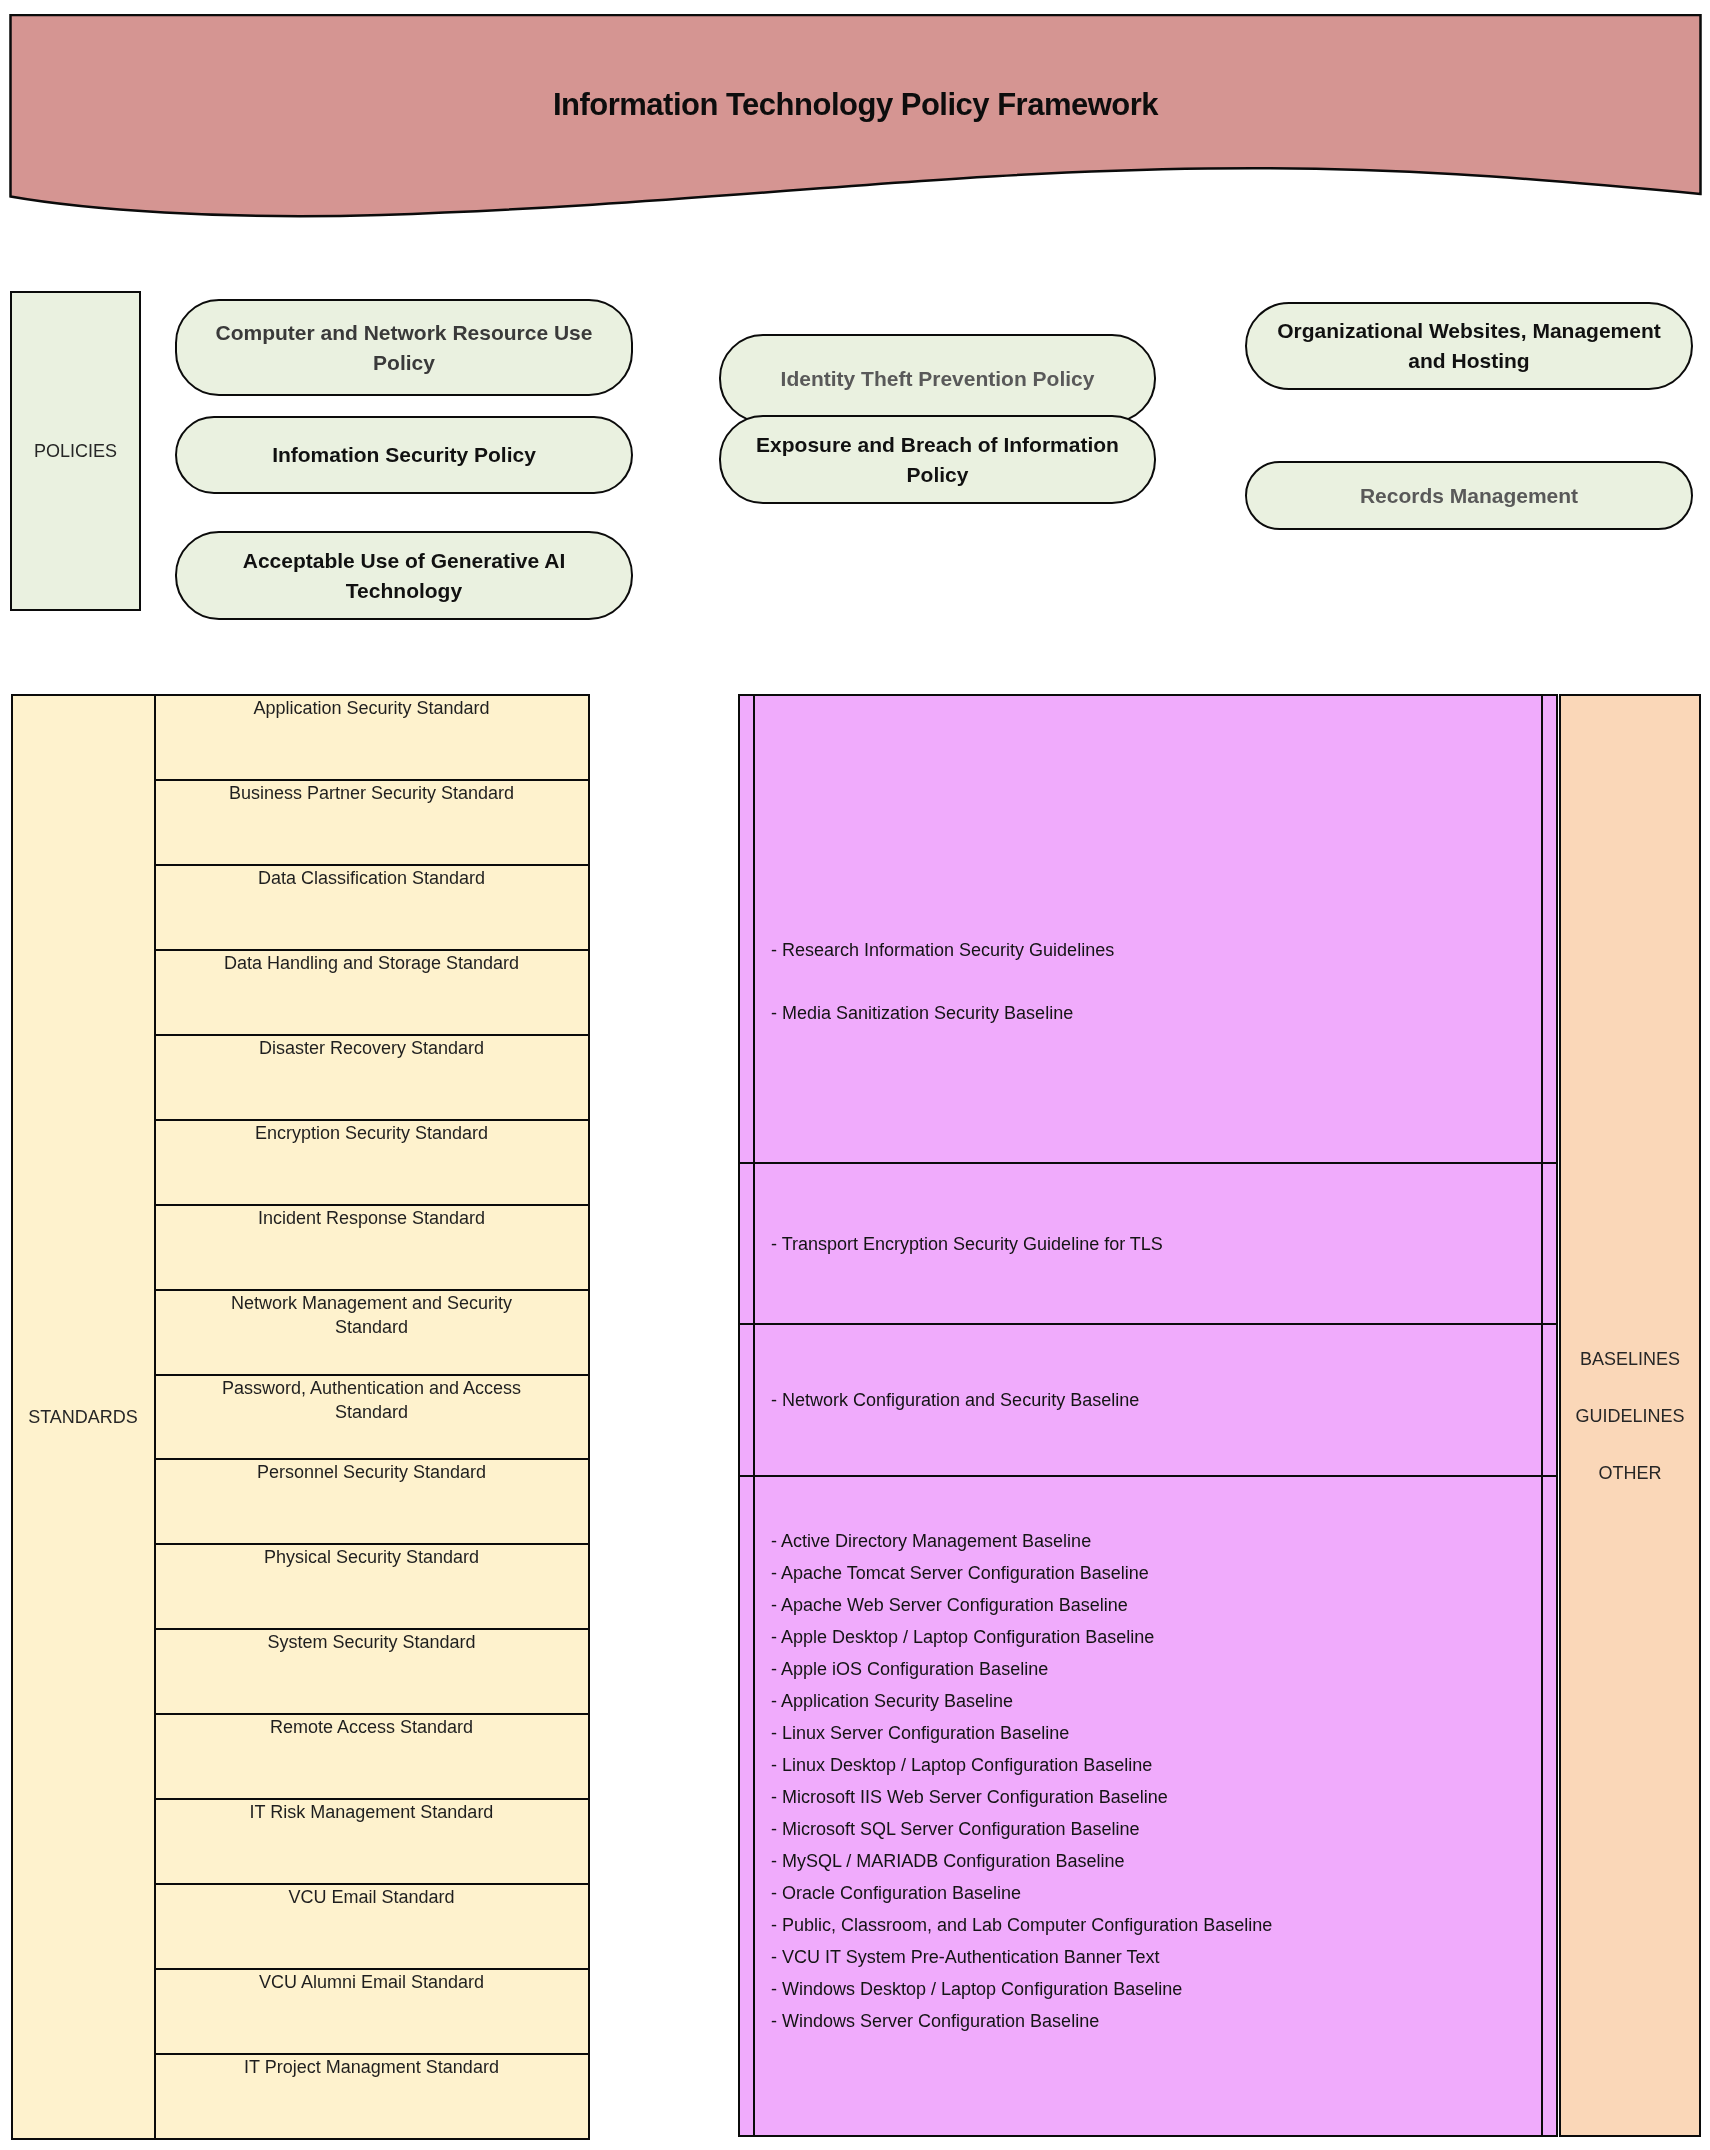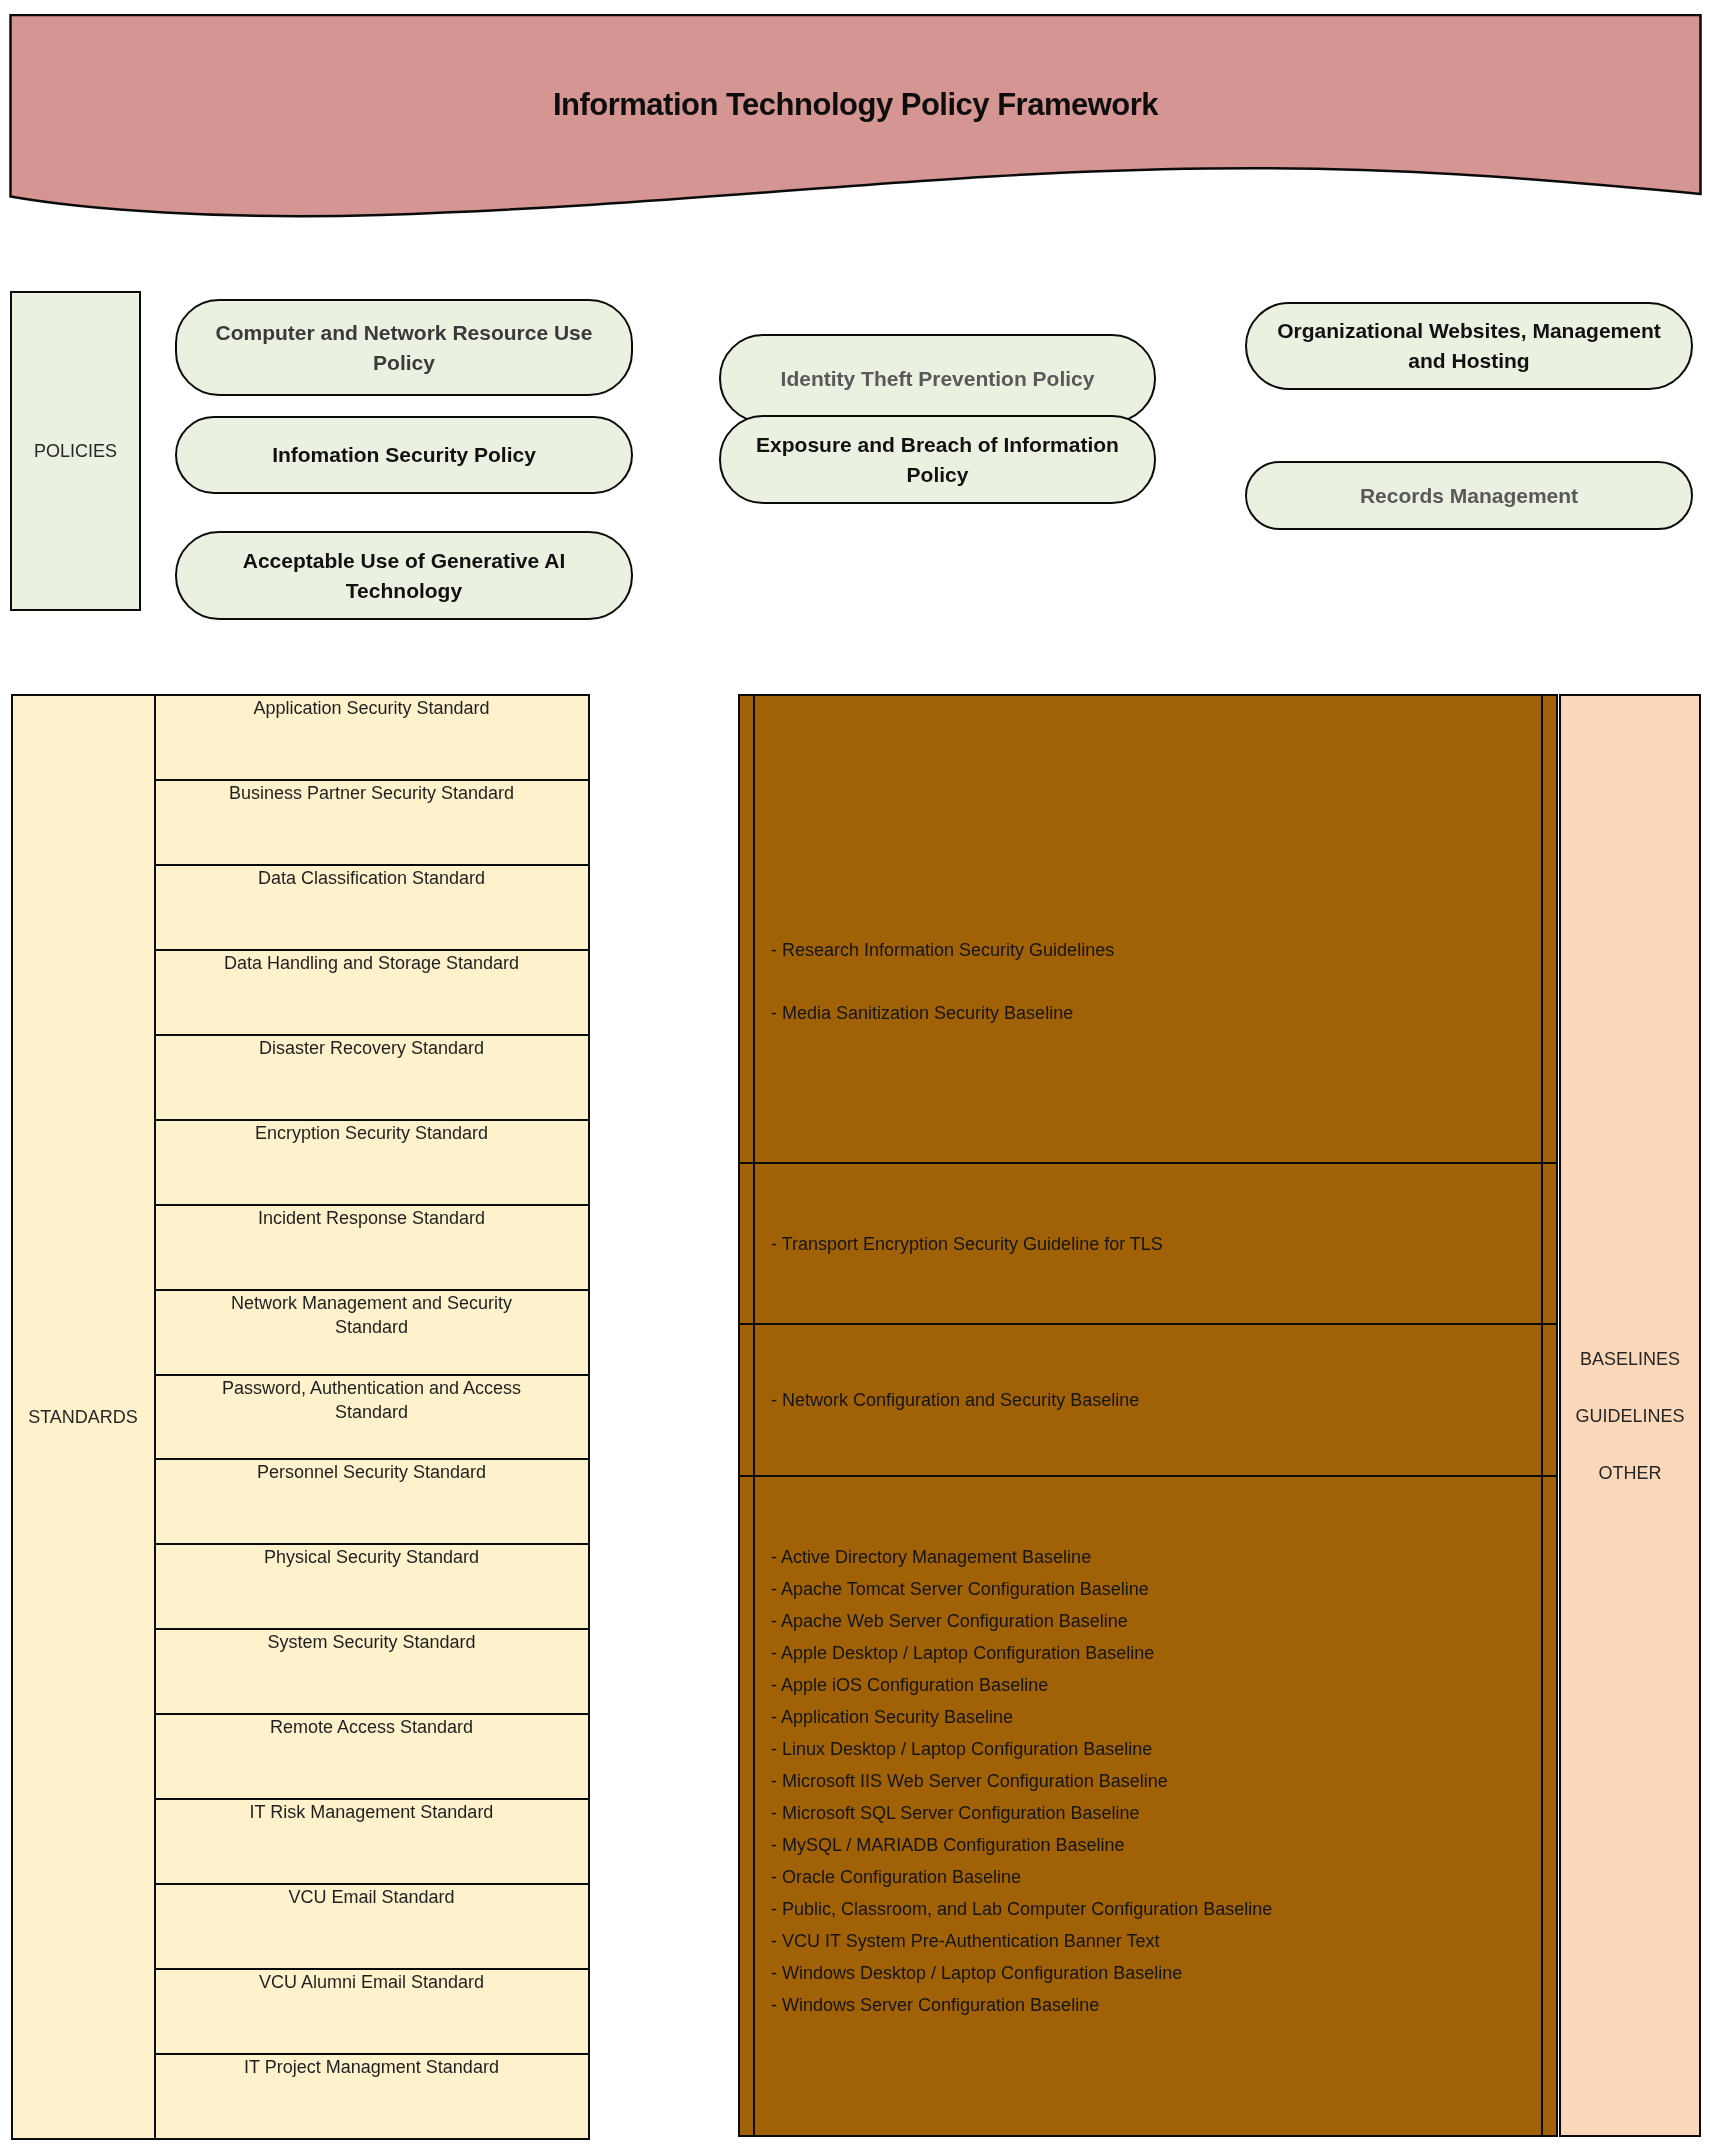--- a/index.html
+++ b/index.html
@@ -40,21 +40,21 @@
   .std-rows{flex:1;display:flex;flex-direction:column;}
   .std-row{flex:1;border-top:2px solid #0b0b0b;box-sizing:border-box;
     display:flex;justify-content:center;align-items:flex-start;
     font-size:18px;line-height:24px;color:#1f1f1f;text-align:center;}
   .std-row:first-child{border-top:none;}
   .std-row span{white-space:pre-line;}
 
   
   .o-table{position:absolute;left:738px;top:694px;width:820px;height:1443px;
     border:2px solid #0b0b0b;box-sizing:border-box;display:flex;flex-direction:column;
-    background:#a16207;}
+    background:#f0abfc;}
   .o-row{display:flex;border-top:2px solid #0b0b0b;box-sizing:border-box;min-height:0;}
   .o-row:first-child{border-top:none;}
   .o-row-1{flex:940 0 0;}
   .o-row-2{flex:321 0 0;}
   .o-row-3{flex:301 0 0;}
   .o-row-4{flex:1328 0 0;}
   .o-spine{width:15px;border-right:2px solid #0b0b0b;box-sizing:border-box;}
   .o-spine-r{width:15px;border-left:2px solid #0b0b0b;box-sizing:border-box;}
   .o-main{flex:1;display:flex;flex-direction:column;justify-content:center;
     padding-left:16px;font-size:18px;color:#141414;}
@@ -202,20 +202,21 @@
 
   <div class="o-row o-row-4">
     <div class="o-spine"></div>
     <div class="o-main">
       <div class="o-item">- Active Directory Management Baseline</div>
       <div class="o-item">- Apache Tomcat Server Configuration Baseline</div>
       <div class="o-item">- Apache Web Server Configuration Baseline</div>
       <div class="o-item">- Apple Desktop / Laptop Configuration Baseline</div>
       <div class="o-item">- Apple iOS Configuration Baseline</div>
       <div class="o-item">- Application Security Baseline</div>
+      <div class="o-item">- Linux Server Configuration Baseline</div>
       <div class="o-item">- Linux Desktop / Laptop Configuration Baseline</div>
       <div class="o-item">- Microsoft IIS Web Server Configuration Baseline</div>
       <div class="o-item">- Microsoft SQL Server Configuration Baseline</div>
       <div class="o-item">- MySQL / MARIADB Configuration Baseline</div>
       <div class="o-item">- Oracle Configuration Baseline</div>
       <div class="o-item">- Public, Classroom, and Lab Computer Configuration Baseline</div>
       <div class="o-item">- VCU IT System Pre-Authentication Banner Text</div>
       <div class="o-item">- Windows Desktop / Laptop Configuration Baseline</div>
       <div class="o-item">- Windows Server Configuration Baseline</div>
     </div>

